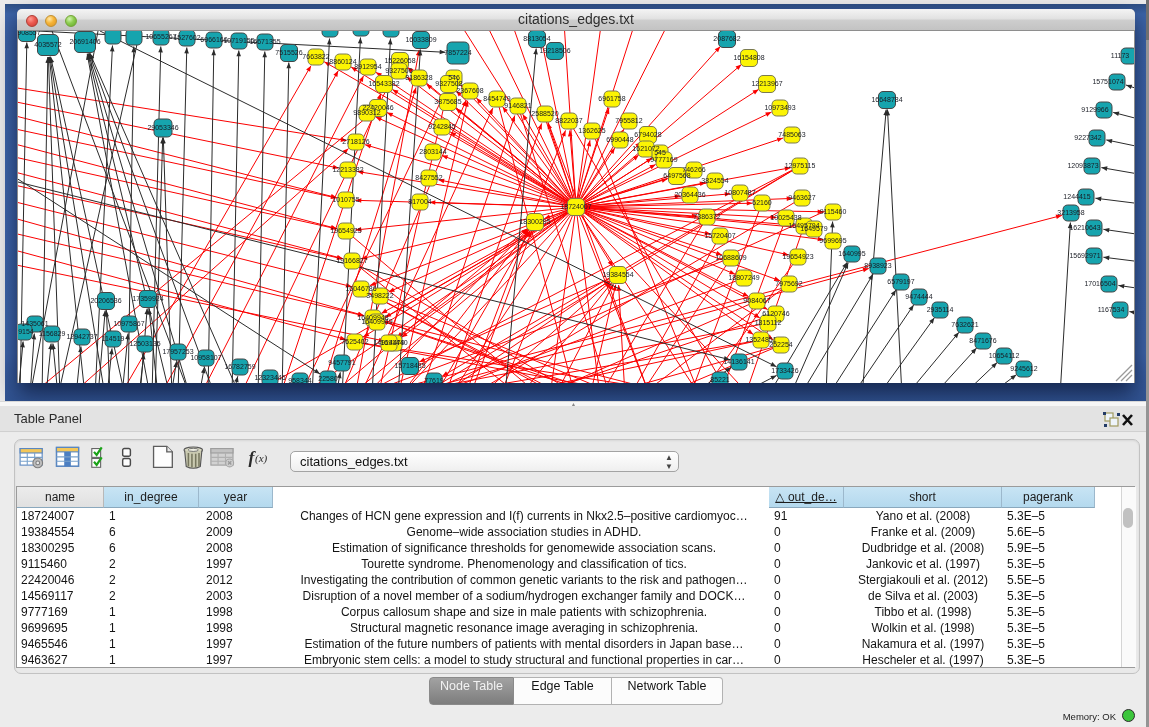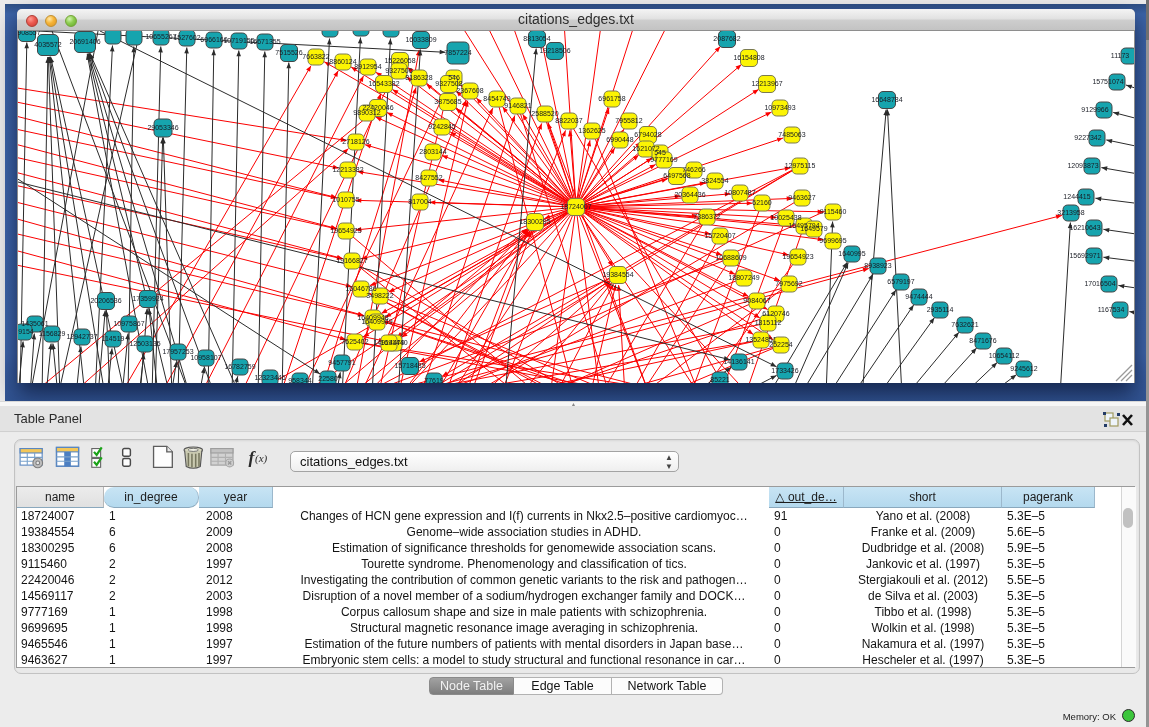--- a/index.html
+++ b/index.html
@@ -31,21 +31,21 @@
 #tablewrap { position:absolute; left:1px; top:46px; width:1119px; height:182px; background:#ffffff; border:1px solid #9b9b9b; }
 .th { position:absolute; top:0; height:21px; background:linear-gradient(180deg,#c8e4f4,#b4d9ee); border-right:1px solid #9cb8cc; border-bottom:1px solid #8aa8bd;
   font-size:12px; color:#1c1c1c; text-align:center; line-height:21px; }
 .trow { position:absolute; left:0; width:1104px; height:16px; font-size:12px; color:#141414; white-space:nowrap; }
 .trow span { position:absolute; top:1px; }
 .c0 { left:4px; } .c1 { left:92px; } .c2 { left:189px; } .c3 { left:264px; width:486px; overflow:hidden;text-align:center; }
 .c4 { left:757px; } .c5 { left:827px; width:158px; text-align:center; } .c6 { left:990px; }
 #vscroll { position:absolute; left:1104px; top:0px; width:15px; height:180px; background:#fafafa; border-left:1px solid #d5d5d5; }
 #vthumb { position:absolute; left:1px; top:21px; width:10px; height:20px; border-radius:5px; background:#c1c1c1; }
 #tabs { position:absolute; left:414px; top:237px; height:18px; font-size:12.5px; }
-.tab { position:relative; float:left; height:18px; line-height:17px; text-align:center; background:#fcfcfc; color:#141414; border:1px solid #b2b2b2; border-left:none; }
+.tab { position:relative; float:left; height:28px; line-height:17px; text-align:center; background:#fcfcfc; color:#141414; border:1px solid #b2b2b2; border-left:none; }
 .tab.t1 { width:85px; } .tab.t2 { width:98px; } .tab.t3 { width:111px; }
 .tab.first { border-left:1px solid #b2b2b2; border-radius:4px 0 0 4px; }
 .tab.last { border-radius:0 4px 4px 0; }
 .tab.sel { background:linear-gradient(180deg,#a2a2a2,#7d7d7d); color:#f2f2f2; border-color:#8a8a8a; }
 #memory { position:absolute; right:30px; top:278px; font-size:9.5px; color:#1c1c1c; }
 #memdot { position:absolute; right:11px; top:276px; width:13px; height:13px; border-radius:50%; background:#3cc63c; border:1px solid #2c2c2c; }
 #tpicons { position:absolute; right:3px; top:6px; }
 </style></head>
 <body>
 <div id="desktop">
@@ -848,21 +848,21 @@
         <text x="0" y="15" font-family="Liberation Serif, serif" font-style="italic" font-weight="bold" font-size="16" fill="#2a2a2a">f</text>
         <text x="6" y="14" font-family="Liberation Serif, serif" font-style="italic" font-size="10" fill="#2a2a2a">(x)</text>
       </g>
     </svg>
     <div id="dropdown">
         <span>citations_edges.txt</span>
       <div class="arr">▲<br>▼</div>
     </div>
     <div id="tablewrap">
       <div class="th" style="left:0;width:87px;background:linear-gradient(180deg,#ececec,#e0e0e0);border-right:1px solid #b8b8b8;">name</div>
-      <div class="th" style="left:87px;width:95px;border-radius:10px;">in_degree</div>
+      <div class="th" style="left:87px;width:95px;">in_degree</div>
       <div class="th" style="left:182px;width:74px;">year</div>
       <div class="th" style="left:752px;width:75px;text-decoration:underline;">△ out_de…</div>
       <div class="th" style="left:827px;width:158px;">short</div>
       <div class="th" style="left:985px;width:93px;">pagerank</div>
       <div class="trow" style="top:21px">
 <span class="c0">18724007</span>
           <span class="c1">1</span>
           <span class="c2">2008</span>
           <span class="c3">Changes of HCN gene expression and I(f) currents in Nkx2.5–positive cardiomyoc…</span>
           <span class="c4">91</span>
@@ -938,21 +938,21 @@
           <span class="c2">1997</span>
           <span class="c3">Estimation of the future numbers of patients with mental disorders in Japan base…</span>
           <span class="c4">0</span>
           <span class="c5">Nakamura et al. (1997)</span>
           <span class="c6">5.3E–5</span>
         </div>
 <div class="trow" style="top:165px">
 <span class="c0">9463627</span>
           <span class="c1">1</span>
           <span class="c2">1997</span>
-          <span class="c3">Embryonic stem cells: a model to study structural and functional resonance in car…</span>
+          <span class="c3">Embryonic stem cells: a model to study structural and functional properties in car…</span>
           <span class="c4">0</span>
           <span class="c5">Hescheler et al. (1997)</span>
           <span class="c6">5.3E–5</span>
         </div>
       <div id="vscroll">
           <div id="vthumb"></div>
         </div>
     </div>
     <div id="tabs">
       <div class="tab first sel t1">Node Table</div>

